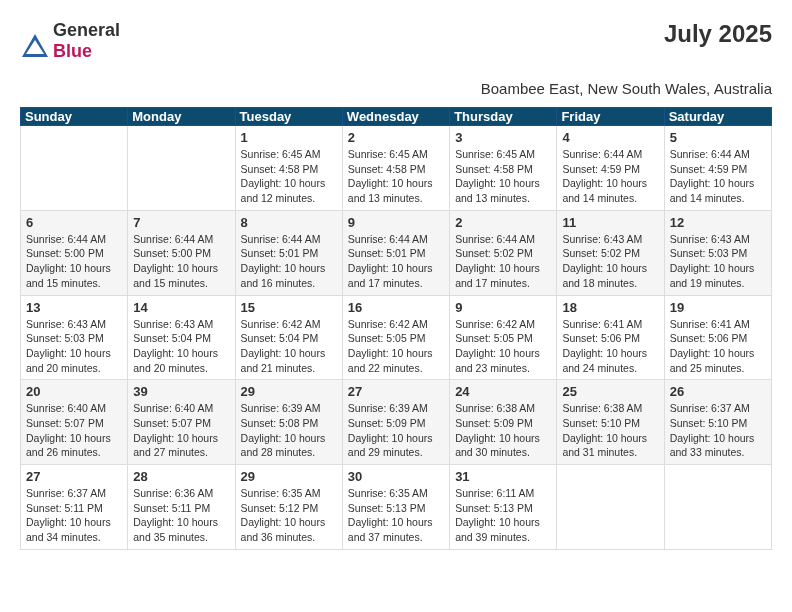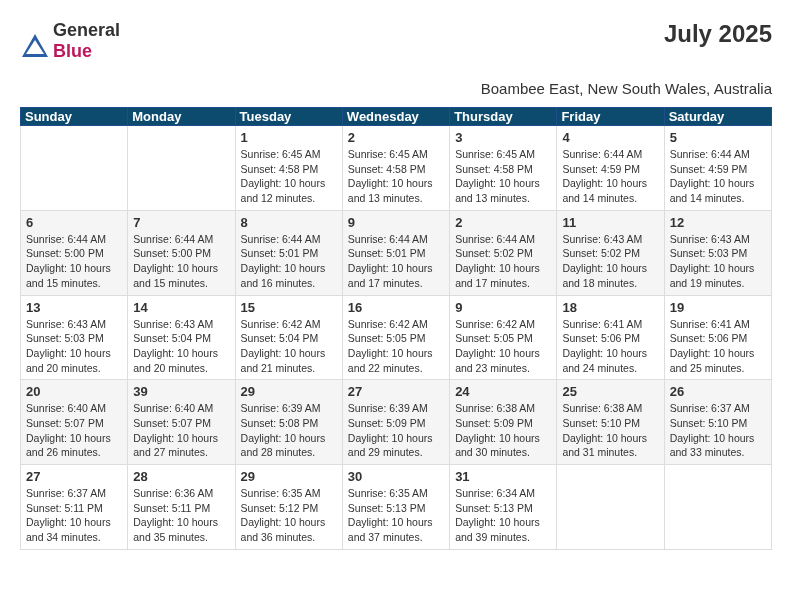--- a/index.html
+++ b/index.html
@@ -338,21 +338,21 @@
         </td>
         <td>
           <span class="day-num">30</span>
           <div class="day-info" style="white-space: pre-line;">Sunrise: 6:35 AM
 Sunset: 5:13 PM
 Daylight: 10 hours
 and 37 minutes.</div>
         </td>
         <td>
           <span class="day-num">31</span>
-          <div class="day-info" style="white-space: pre-line;">Sunrise: 6:34 AM
+          <div class="day-info" style="white-space: pre-line;">Sunrise: 6:11 AM
 Sunset: 5:13 PM
 Daylight: 10 hours
 and 39 minutes.</div>
         </td>
         <td class="empty-cell"></td>
         <td class="empty-cell"></td>
       </tr>
     </tbody>
 </table>
 

